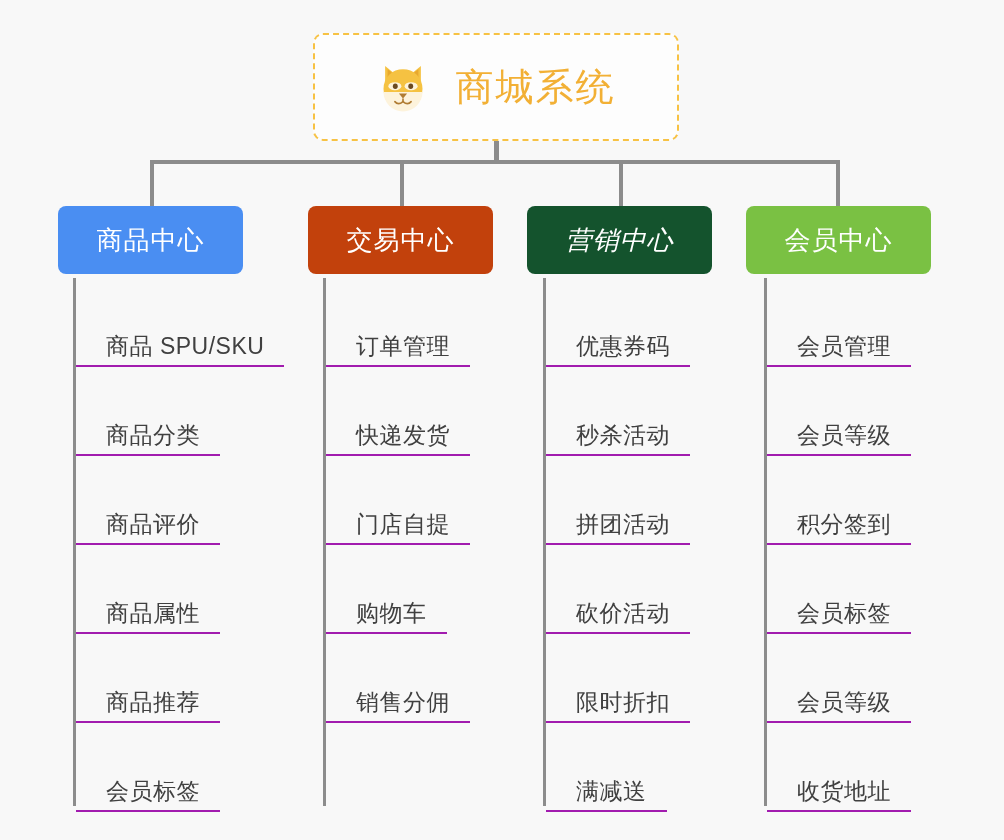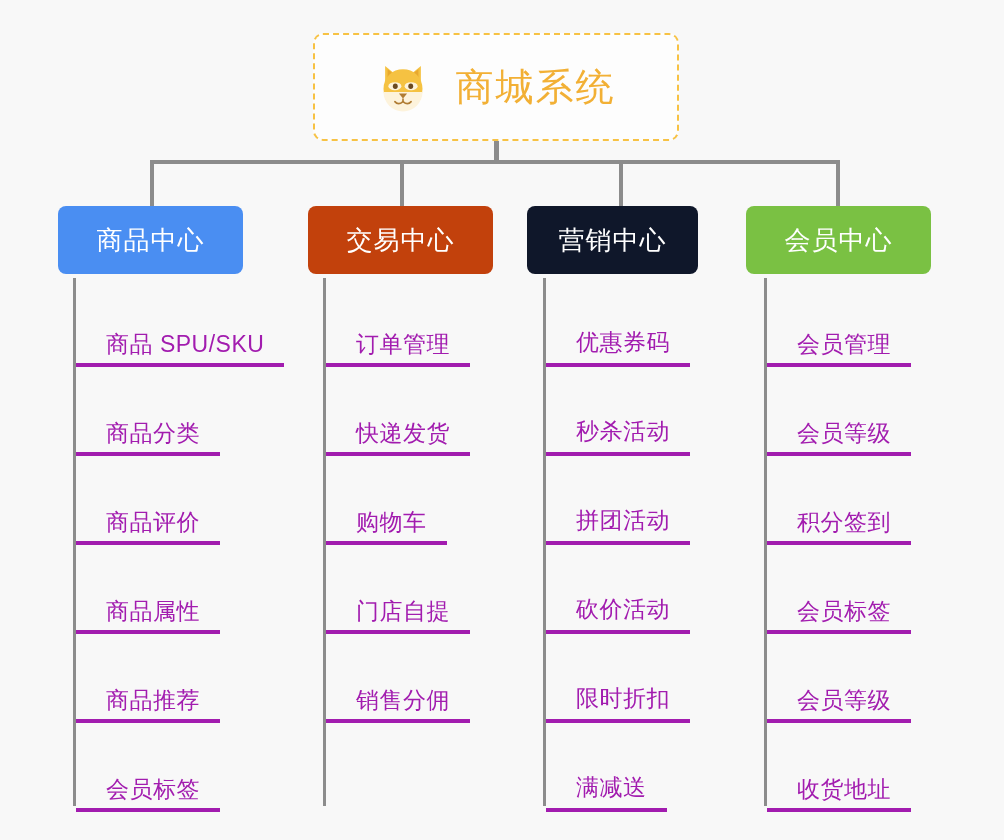--- a/index.html
+++ b/index.html
@@ -89,23 +89,23 @@
     position: relative;
     height: 89px;
     box-sizing: border-box;
     display: flex;
     align-items: flex-end;
   }
   .leaf-inner {
     display: inline-block;
     margin-left: 3px;
     padding: 0 20px 6px 30px;
-    border-bottom: 4px solid #a21caf;
+    border-bottom: 2px solid #a21caf;
     font-size: 23px;
-    color: #a21caf;
+    color: #404040;
     letter-spacing: 0.5px;
     white-space: nowrap;
     line-height: 1.15;
   }
 </style>
 </head>
 <body>
 
 <div id="chart">
 
@@ -137,21 +137,21 @@
   <div class="conn conn-v" style="left:400px; top:160px; height:48px;"></div>
   <div class="conn conn-v" style="left:619px; top:160px; height:48px;"></div>
   <div class="conn conn-v" style="left:836px; top:160px; height:48px;"></div>
 
   <div class="cat-box" style="left:58px; top:206px; width:185px; background:#4a8ef2;">
     <span>商品中心</span>
   </div>
   <div class="cat-box" style="left:308px; top:206px; width:185px; background:#c2410c;">
     <span>交易中心</span>
   </div>
-  <div class="cat-box" style="left:527px; top:206px; width:171px; background:#0f172a;">
+  <div class="cat-box" style="left:527px; top:206px; width:185px; background:#14532d;font-style:italic;">
     <span>营销中心</span>
   </div>
   <div class="cat-box" style="left:746px; top:206px; width:185px; background:#7ac143;">
     <span>会员中心</span>
   </div>
 
   <div class="leaf-col" style="left:73px;">
     <div class="spine" style="height:528px;"></div>
     <div class="leaf">
         <span class="leaf-inner">商品 SPU/SKU</span>
@@ -175,31 +175,31 @@
 
   <div class="leaf-col" style="left:323px;">
     <div class="spine" style="height:528px;"></div>
     <div class="leaf">
         <span class="leaf-inner">订单管理</span>
       </div>
     <div class="leaf">
         <span class="leaf-inner">快递发货</span>
       </div>
     <div class="leaf">
+        <span class="leaf-inner">门店自提</span>
+      </div>
+    <div class="leaf">
         <span class="leaf-inner">购物车</span>
       </div>
     <div class="leaf">
-        <span class="leaf-inner">门店自提</span>
-      </div>
-    <div class="leaf">
         <span class="leaf-inner">销售分佣</span>
       </div>
   </div>
 
-  <div class="leaf-col" style="left:543px;font-family:Liberation Mono, monospace;">
+  <div class="leaf-col" style="left:543px;">
     <div class="spine" style="height:528px;"></div>
     <div class="leaf">
         <span class="leaf-inner">优惠券码</span>
       </div>
     <div class="leaf">
         <span class="leaf-inner">秒杀活动</span>
       </div>
     <div class="leaf">
         <span class="leaf-inner">拼团活动</span>
       </div>

